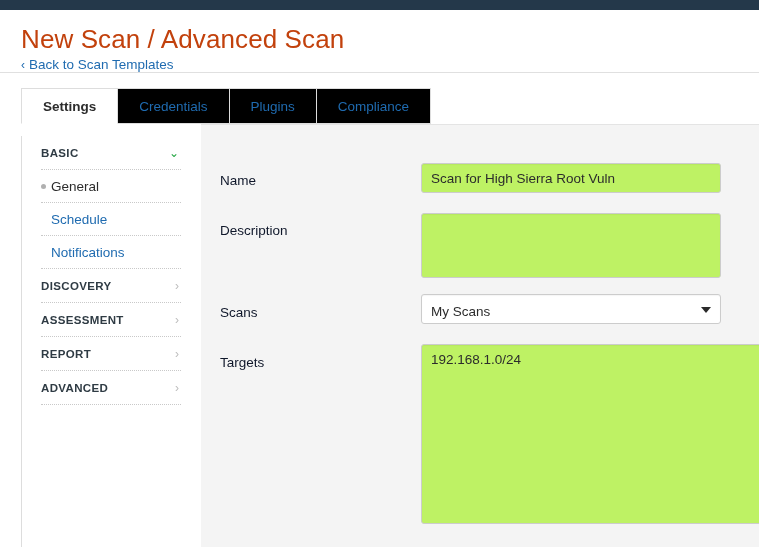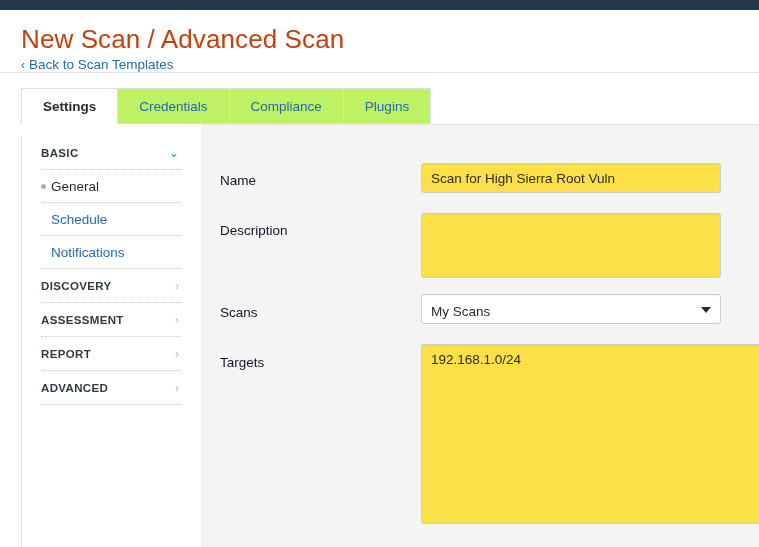--- a/index.html
+++ b/index.html
@@ -77,21 +77,21 @@
     align-items: center;
   }
   .tab {
     height: 36px;
     padding: 0 21px;
     display: flex;
     align-items: center;
     justify-content: center;
     font-size: 13.5px;
     color: #1f6bb0;
-    background: #bef264;
+    background: #000000;
     border: 1px solid #dddddd;
     border-left: none;
     cursor: pointer;
     white-space: nowrap;
   }
   .tab:first-child { border-left: 1px solid #dddddd; }
   .tab.active {
     background: #ffffff;
     color: #2c2c2c;
     font-weight: bold;
@@ -172,21 +172,21 @@
     border-top: 1px solid #e4e4e4;
   }
   .field-label {
     position: absolute;
     font-size: 13.5px;
     color: #0f172a;
     white-space: nowrap;
   }
   .txt-input {
     position: absolute;
-    background: #fde047;
+    background: #bef264;
     border: 1px solid #cccccc;
     border-radius: 3px;
     font-family: "Liberation Sans", sans-serif;
     font-size: 13.5px;
     color: #2c2c2c;
     padding: 6px 9px;
     outline: none;
     box-shadow: inset 0 1px 1px rgba(0,0,0,0.045);
   }
   textarea.txt-input {
@@ -238,24 +238,24 @@
   </div>
 
   <div class="tabs">
     <div class="tab active">
       <span>Settings</span>
     </div>
     <div class="tab">
       <span>Credentials</span>
     </div>
     <div class="tab">
+      <span>Plugins</span>
+    </div>
+    <div class="tab">
       <span>Compliance</span>
-    </div>
-    <div class="tab">
-      <span>Plugins</span>
     </div>
   </div>
 
   <div class="body-area">
 
     <div class="sidebar">
 
       <div class="nav-group">
         <div class="nav-section">
           <span class="nav-section-label">BASIC</span>

